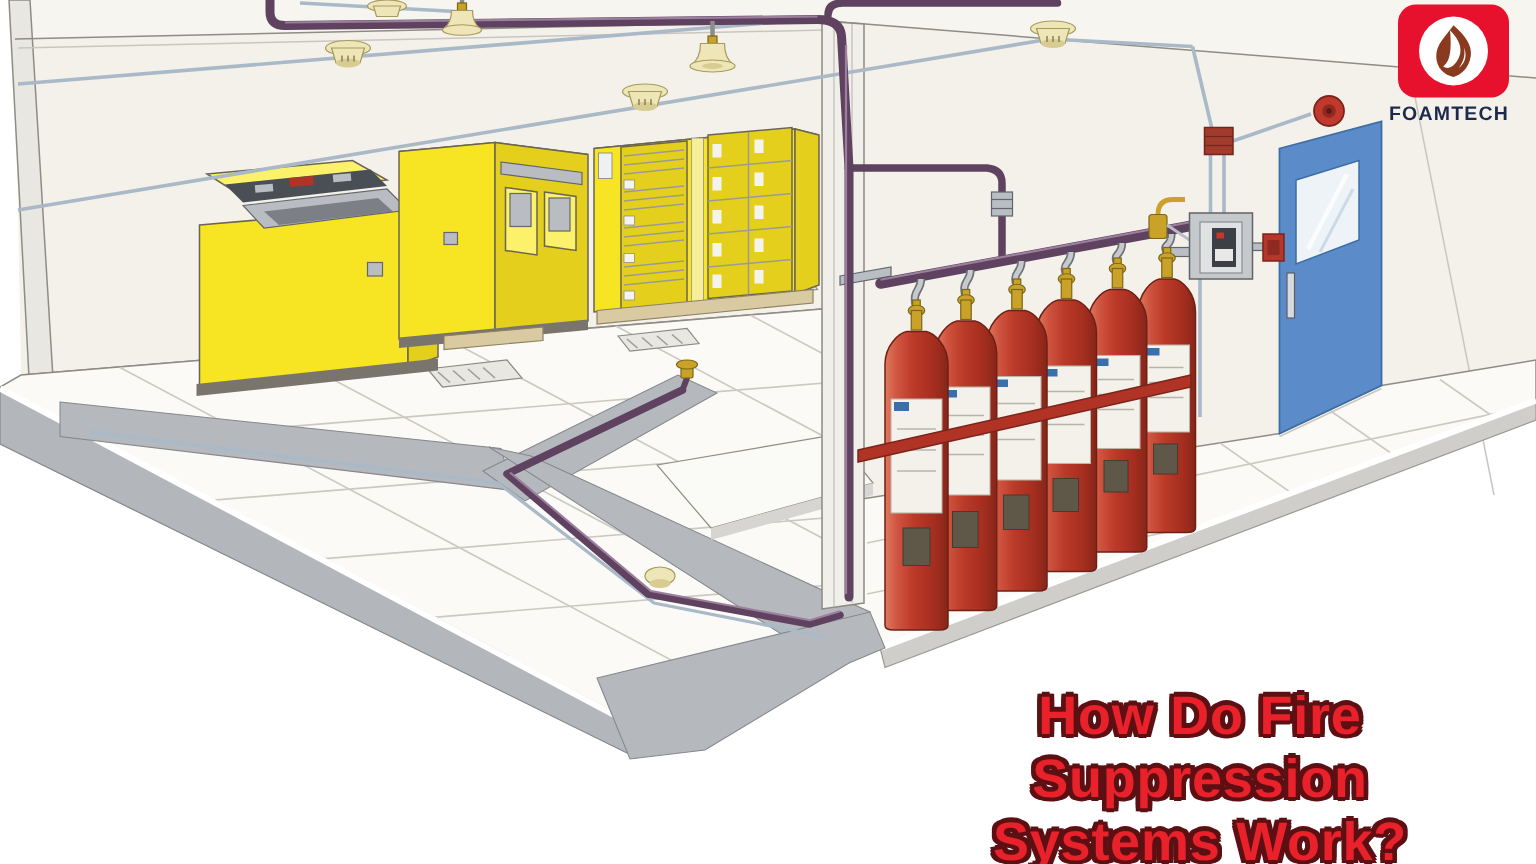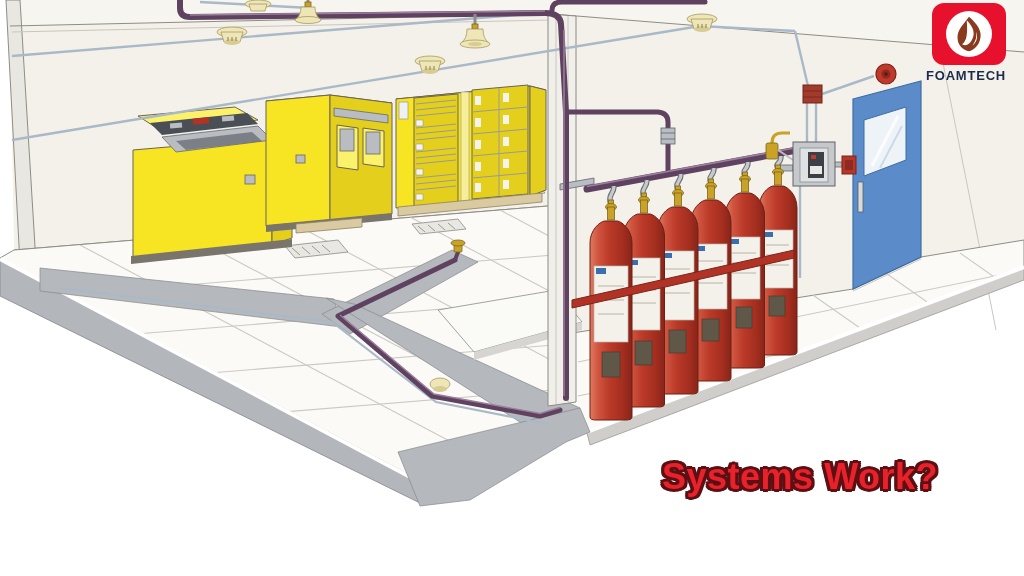--- a/index.html
+++ b/index.html
@@ -472,15 +472,16 @@
         <path d="M0,-15 C7,-9 11,-3 10,3 C9,10 4,14 0,15 C-5,14 -10,10 -10,3 C-10,-4 -5,-8 0,-15 Z" fill="#8a3a1e"></path>
         <path fill="#ffffff" d="M-2,-12 C4,-6 6,0 2,6 C0,9 -3,11 -6,9 C-2,6 -1,0 -2,-12 Z"></path>
         <path fill="#ffffff" d="M6,-2 C8,2 7,7 3,10 C6,6 7,2 6,-2 Z"></path>
       </svg>
     </div>
   </div>
   <div class="logo-text" style="color: rgb(28, 43, 77);">FOAMTECH</div>
 </div>
 
 <div class="title" style="color: rgb(232, 33, 43); text-shadow: rgb(93, 16, 19) -3px 0px 0px, rgb(93, 16, 19) 3px 0px 0px, rgb(93, 16, 19) 0px -3px 0px, rgb(93, 16, 19) 0px 3px 0px, rgb(93, 16, 19) -2px -2px 0px, rgb(93, 16, 19) 2px -2px 0px, rgb(93, 16, 19) -2px 2px 0px, rgb(93, 16, 19) 2px 2px 0px, rgb(93, 16, 19) -3px 2px 0px, rgb(93, 16, 19) 3px 2px 0px, rgb(93, 16, 19) -3px -2px 0px, rgb(93, 16, 19) 3px -2px 0px;">
+  <div>How Do Fire Suppression</div>
   <div>Systems Work?</div>
 </div>
 </div>
 
 </body></html>

